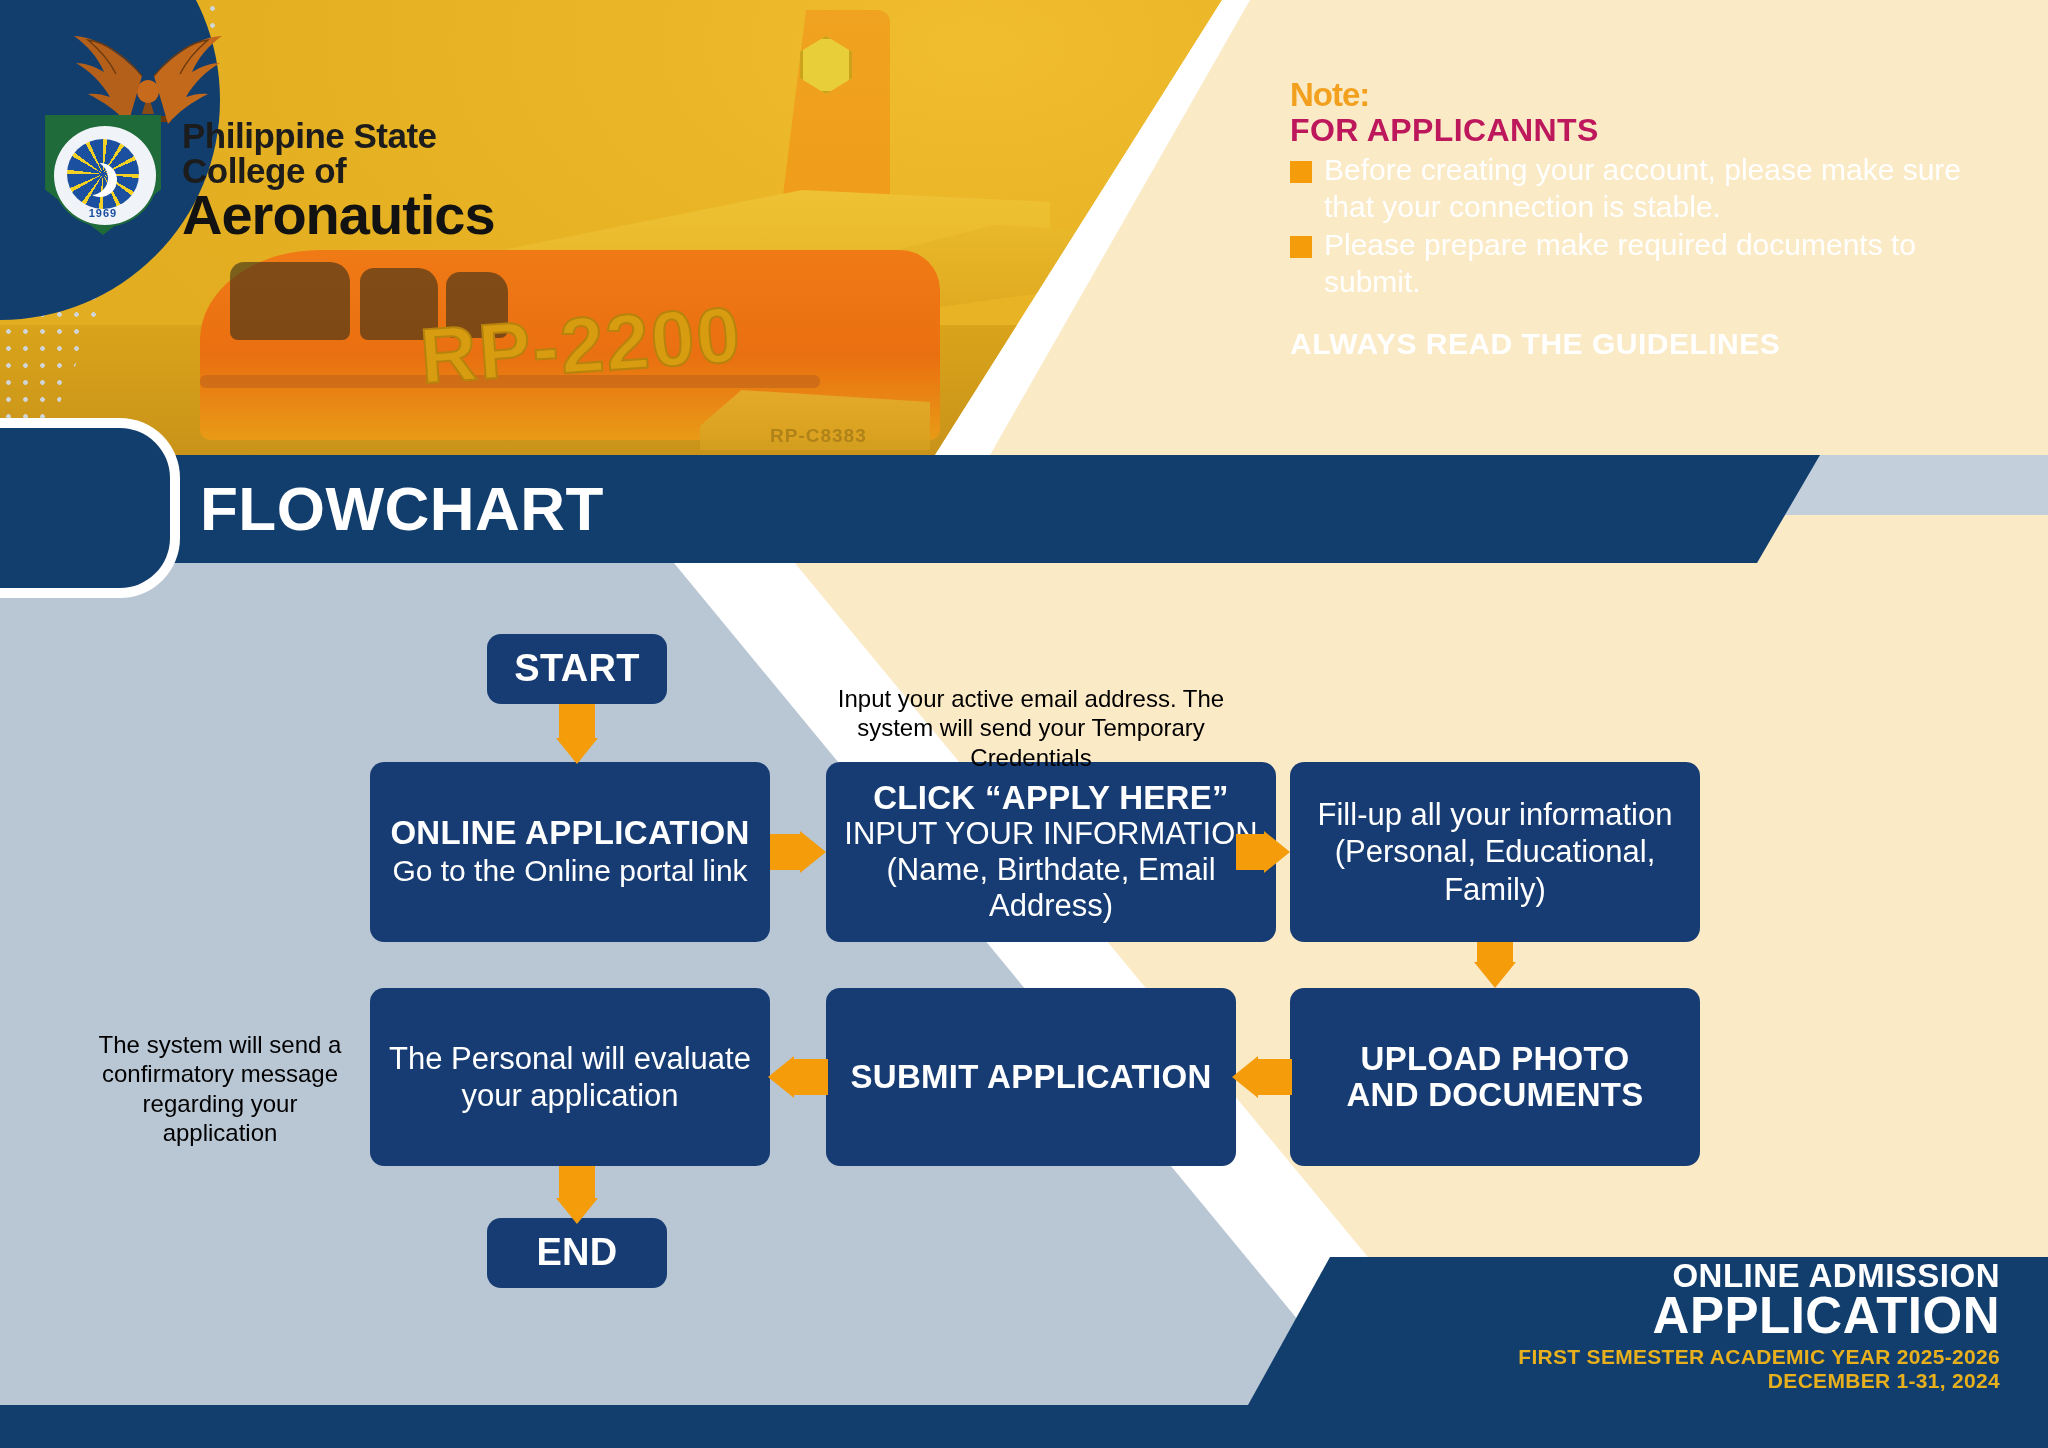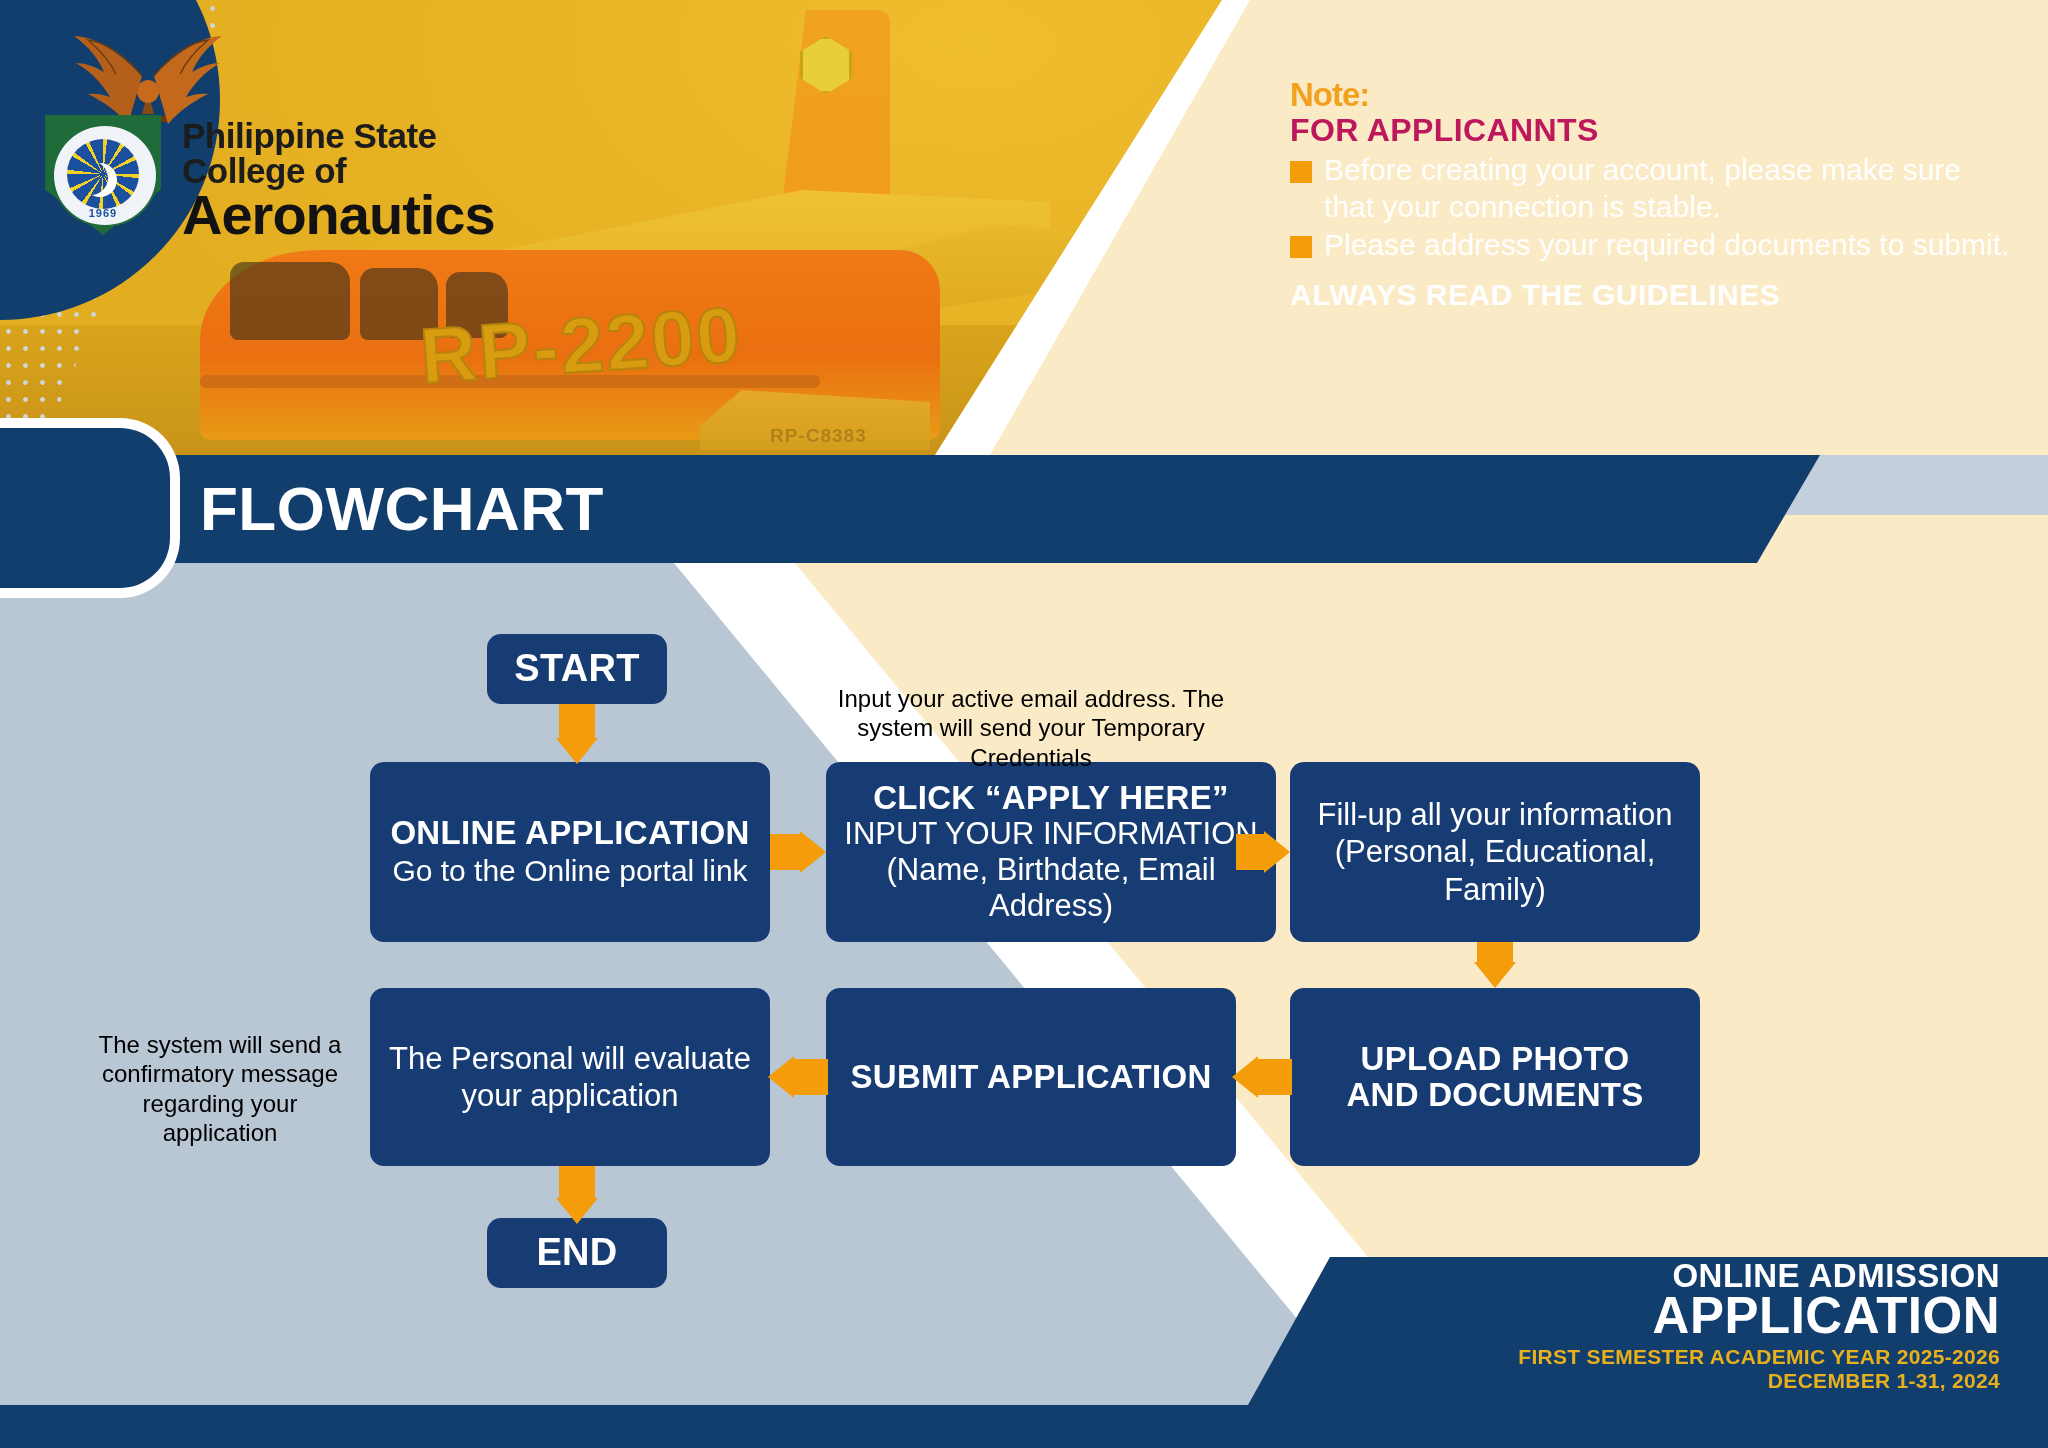--- a/index.html
+++ b/index.html
@@ -195,21 +195,21 @@
   .note-item{
     display:flex;align-items:flex-start;gap:12px;margin-bottom:2px;
   }
   .note-bullet{
     flex:0 0 auto;width:22px;height:22px;background:#F59C0B;margin-top:9px;
   }
   .note-text{
     font-size:30px;line-height:1.22;color:#fff;font-weight:400;
   }
   .note-foot{
-    font-size:30px;font-weight:800;color:#fff;letter-spacing:.5px;margin-top:14px;
+    font-size:30px;font-weight:800;color:#fff;letter-spacing:.5px;margin-top:26px;
   }
 
   
   .fc-bar{
     position:absolute;left:0;top:455px;width:1700px;height:108px;background:#123E6E;
   }
   .fc-bar-tail{
     position:absolute;left:1640px;top:455px;width:180px;height:108px;
     background:#123E6E;
     clip-path:polygon(0 0,100% 0,65% 100%,0 100%);
@@ -353,21 +353,21 @@
 
   <div class="note">
     <div class="note-title">Note:</div>
     <div class="note-sub">FOR APPLICANNTS</div>
     <div class="note-item">
       <span class="note-bullet"></span>
       <span class="note-text">Before creating your account, please make sure that your connection is stable.</span>
     </div>
     <div class="note-item">
       <span class="note-bullet"></span>
-      <span class="note-text">Please address your required documents to submit.</span>
+      <span class="note-text">Please prepare make required documents to submit.</span>
     </div>
     <div class="note-foot">ALWAYS READ THE GUIDELINES</div>
   </div>
 
   <div class="fc-bar-grey"></div>
   <div class="fc-bar"></div>
   <div class="fc-bar-tail"></div>
   <div class="fc-tab"></div>
   <div class="fc-title">FLOWCHART</div>
 

